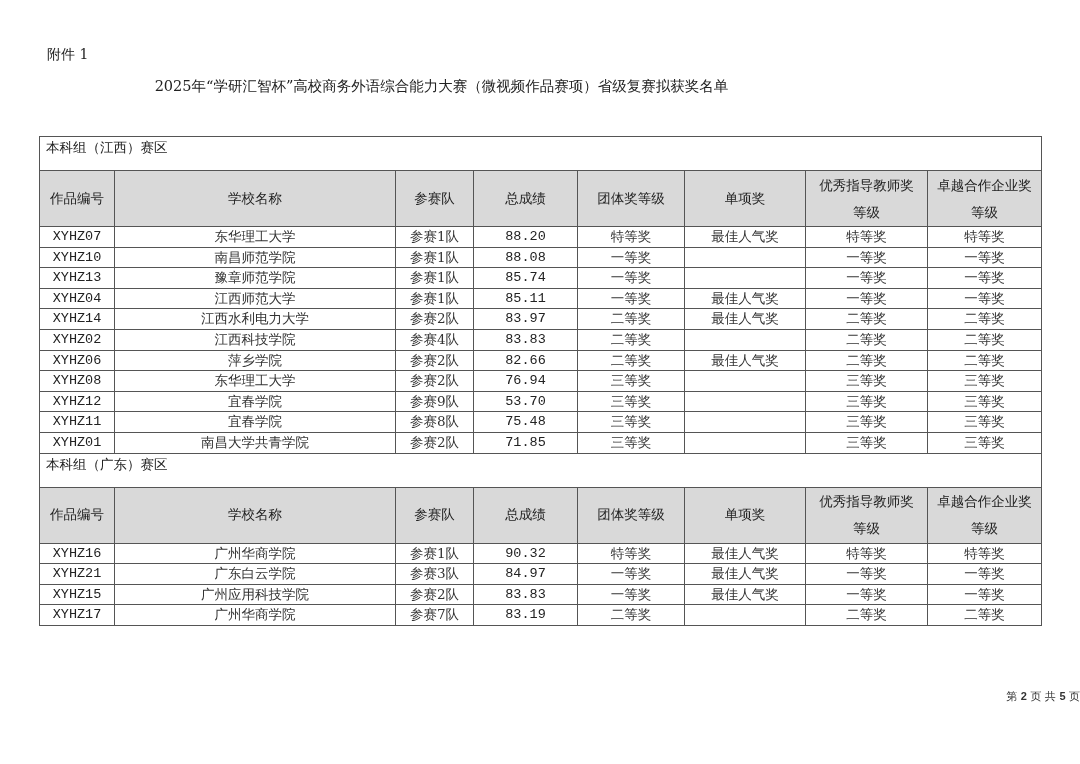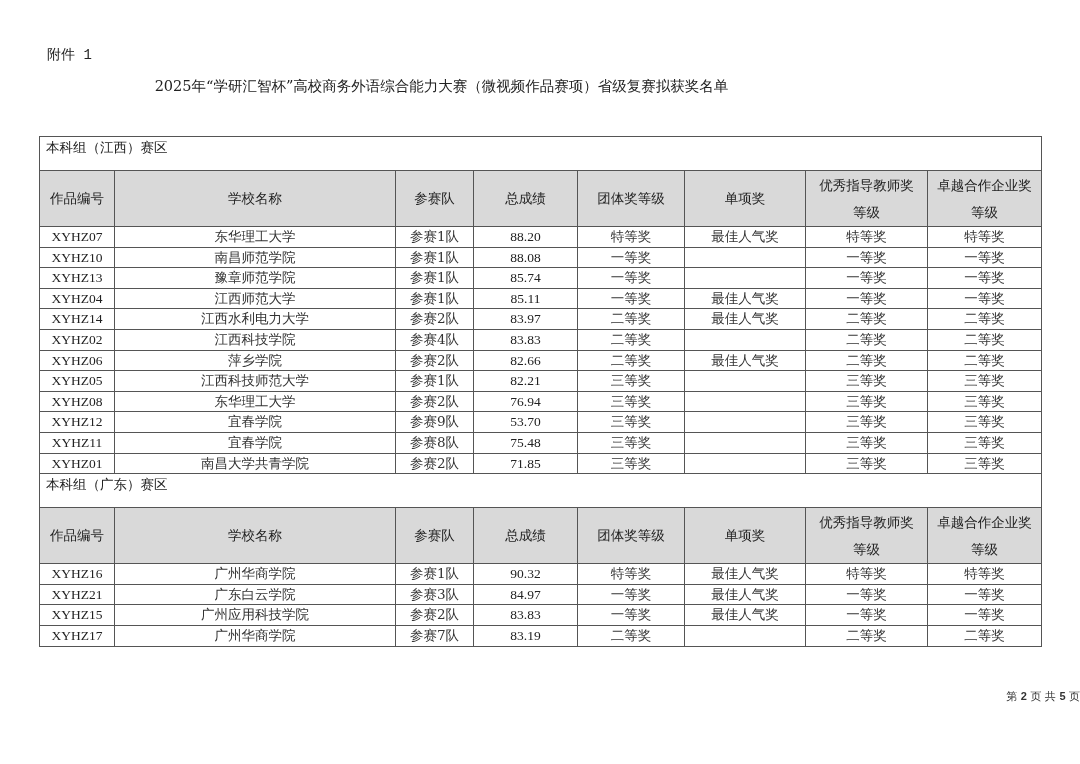--- a/index.html
+++ b/index.html
@@ -1,31 +1,31 @@
 <!DOCTYPE html>
 <html><head>
 <meta charset="utf-8">
 <style>
   html, body { margin:0; padding:0; background:#ffffff; }
   body { width:1080px; height:764px; position:relative; overflow:hidden;
          font-family:"DejaVu Serif","Liberation Serif",serif; color:#222; }
-  .attach { position:absolute; left:47px; top:46px; font-size:14px;font-family:Liberation Mono, monospace; }
+  .attach { position:absolute; left:47px; top:46px; font-size:14px; }
   .title { position:absolute; left:0; width:873px; top:77px; text-align:center;
            font-size:14.5px; padding-left:10px; box-sizing:border-box; }
   table.grid { position:absolute; left:39px; border-collapse:collapse; table-layout:fixed;
                width:1002px; }
   table.grid td { border:1px solid #555; padding:0; text-align:center; font-size:13.5px;
                   overflow:hidden; white-space:nowrap; line-height:1; }
   td.section { text-align:left !important; padding-left:6px !important; height:29px;
                font-size:14px; vertical-align:top; padding-top:4px !important;
                border-bottom:none !important; }
   tr.hdr td { background:#d9d9d9; height:55px; font-size:13.5px; font-family:"DejaVu Sans","Liberation Sans",sans-serif; }
   tr.hdr td .two { line-height:27px; display:block; }
   tr.row td { height:19.6px; }
-  td.code, td.score { font-family:Liberation Serif, serif; font-size:13.5px; }
+  td.code, td.score { font-family:Liberation Mono, monospace; font-size:13.5px; }
   td.lt { color:#333; }
   .footer { position:absolute; left:0; width:1080px; top:689px; text-align:right;
             font-size:11px; color:#333; font-family:"DejaVu Sans","Liberation Sans",sans-serif; }
   .footer b { font-weight:bold; font-family:"Liberation Sans",sans-serif; }
 </style>
 </head>
 <body>
 
 <div class="attach">附件 1</div>
 <div class="title">2025年“学研汇智杯”高校商务外语综合能力大赛（微视频作品赛项）省级复赛拟获奖名单</div>
@@ -133,31 +133,20 @@
         <td class="lt">萍乡学院</td>
         <td class="lt">参赛2队</td>
         <td class="score">82.66</td>
         <td class="lt">二等奖</td>
         <td class="lt">最佳人气奖</td>
         <td class="lt">二等奖</td>
         <td class="lt">二等奖</td>
         <td class="lt"></td>
       </tr>
       <tr class="row">
-        <td class="code">XYHZ05</td>
-        <td class="lt">江西科技师范大学</td>
-        <td class="lt">参赛1队</td>
-        <td class="score">82.21</td>
-        <td class="lt">三等奖</td>
-        <td class="lt"></td>
-        <td class="lt">三等奖</td>
-        <td class="lt">三等奖</td>
-        <td class="lt"></td>
-      </tr>
-      <tr class="row">
         <td class="code">XYHZ08</td>
         <td class="lt">东华理工大学</td>
         <td class="lt">参赛2队</td>
         <td class="score">76.94</td>
         <td class="lt">三等奖</td>
         <td class="lt"></td>
         <td class="lt">三等奖</td>
         <td class="lt">三等奖</td>
         <td class="lt"></td>
       </tr>

